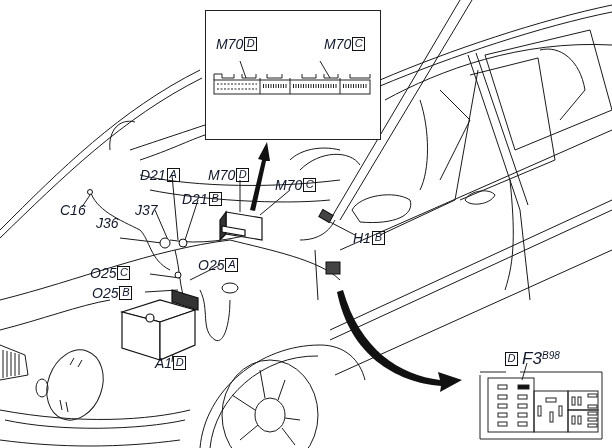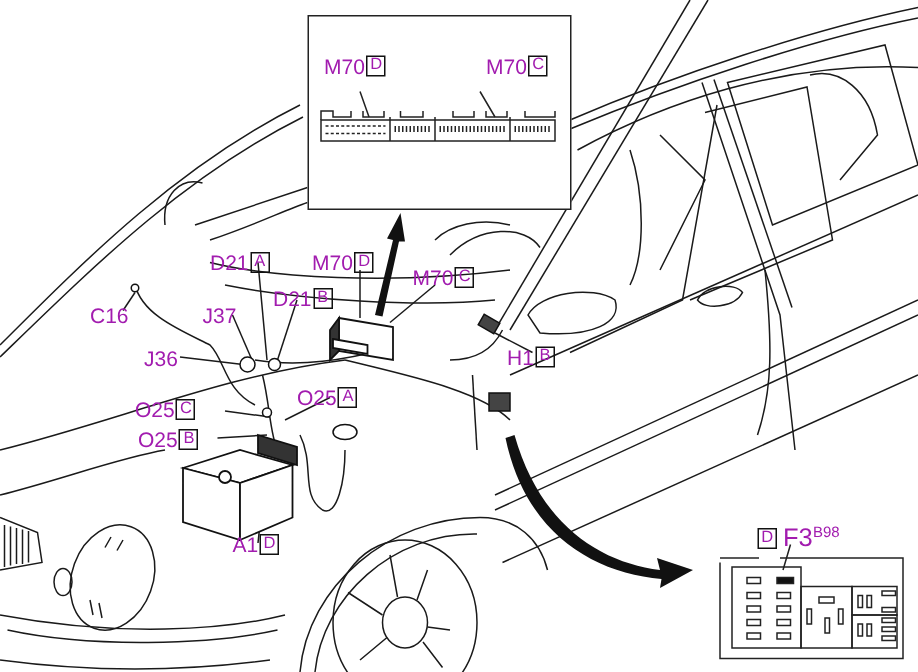--- a/index.html
+++ b/index.html
@@ -1,18 +1,18 @@
 <!DOCTYPE html>
 <html><head>
 <meta charset="utf-8">
 <style>
   html, body { margin: 0; padding: 0; background: #ffffff; }
   body { width: 612px; height: 448px; overflow: hidden; position: relative; font-family: "Liberation Sans", sans-serif; }
   #diagram { position: absolute; left: 0; top: 0; width: 612px; height: 448px; }
-  .lbl { position: absolute; font-family: "Liberation Sans", sans-serif; font-size: 14px; color: #a21caf; white-space: nowrap; line-height: 1; display: flex; align-items: center; }
+  .lbl { position: absolute; font-family: "Liberation Sans", sans-serif; font-size: 14px; color: #0f172a; white-space: nowrap; line-height: 1; display: flex; align-items: center; font-style: italic; }
   .lbl .box { display: inline-block; border: 1px solid #111; font-size: 11px; line-height: 11px; padding: 0 1px; margin-left: 1px; height: 12px; min-width: 9px; text-align: center; }
   .inset { position: absolute; background: #fff; border: 1.5px solid #222; }
 </style>
 </head>
 <body>
 
 <svg id="diagram" viewBox="0 0 612 448" xmlns="http://www.w3.org/2000/svg">
   <g fill="none" stroke="#1a1a1a" stroke-width="1">
 
     <path d="M0 230 C 60 170, 120 110, 200 70"></path>
@@ -206,24 +206,24 @@
     <span>M70</span>
     <span class="box">C</span>
   </div>
 <div class="lbl" style="left:182px; top:192px;">
     <span>D21</span>
     <span class="box">B</span>
   </div>
 <div class="lbl" style="left:135px; top:203px;">
     <span>J37</span>
   </div>
-<div class="lbl" style="left:96px; top:232px;">
+<div class="lbl" style="left:96px; top:216px;">
     <span>J36</span>
   </div>
-<div class="lbl" style="left:338px; top:231px;">
+<div class="lbl" style="left:353px; top:231px;">
     <span>H1</span>
     <span class="box">B</span>
   </div>
 <div class="lbl" style="left:198px; top:258px;">
     <span>O25</span>
     <span class="box">A</span>
   </div>
 <div class="lbl" style="left:90px; top:266px;">
     <span>O25</span>
     <span class="box">C</span>

